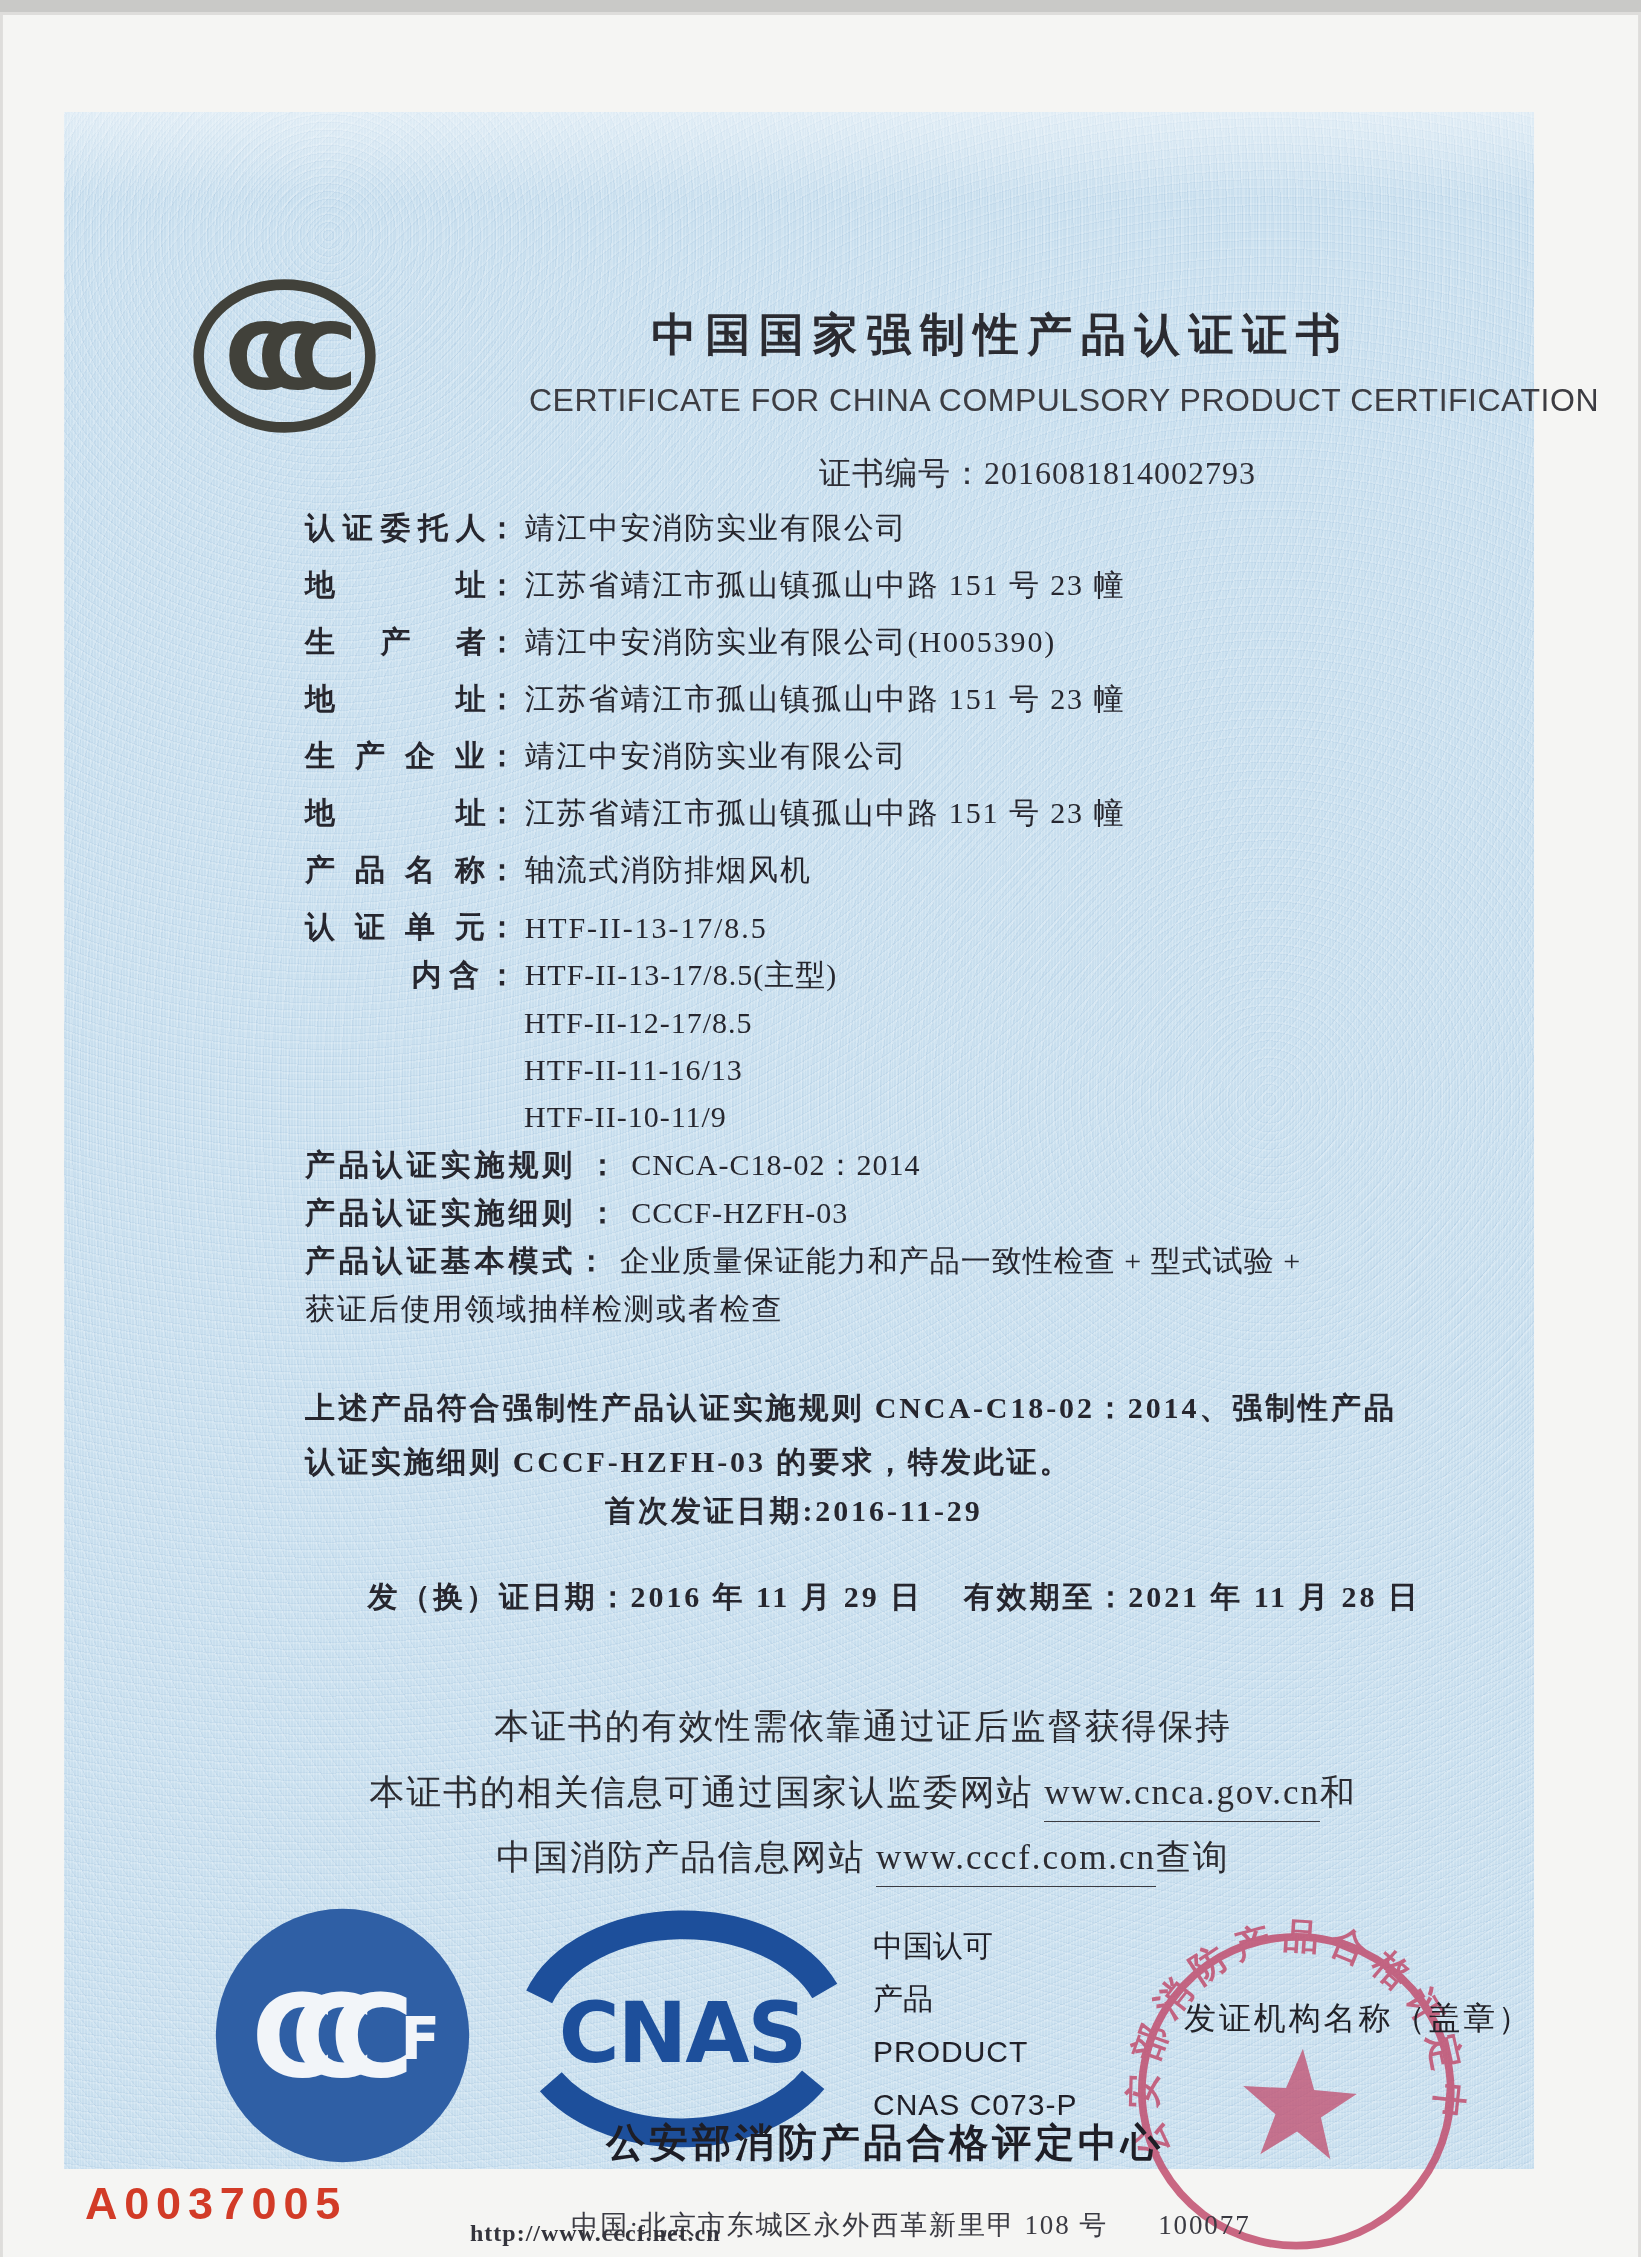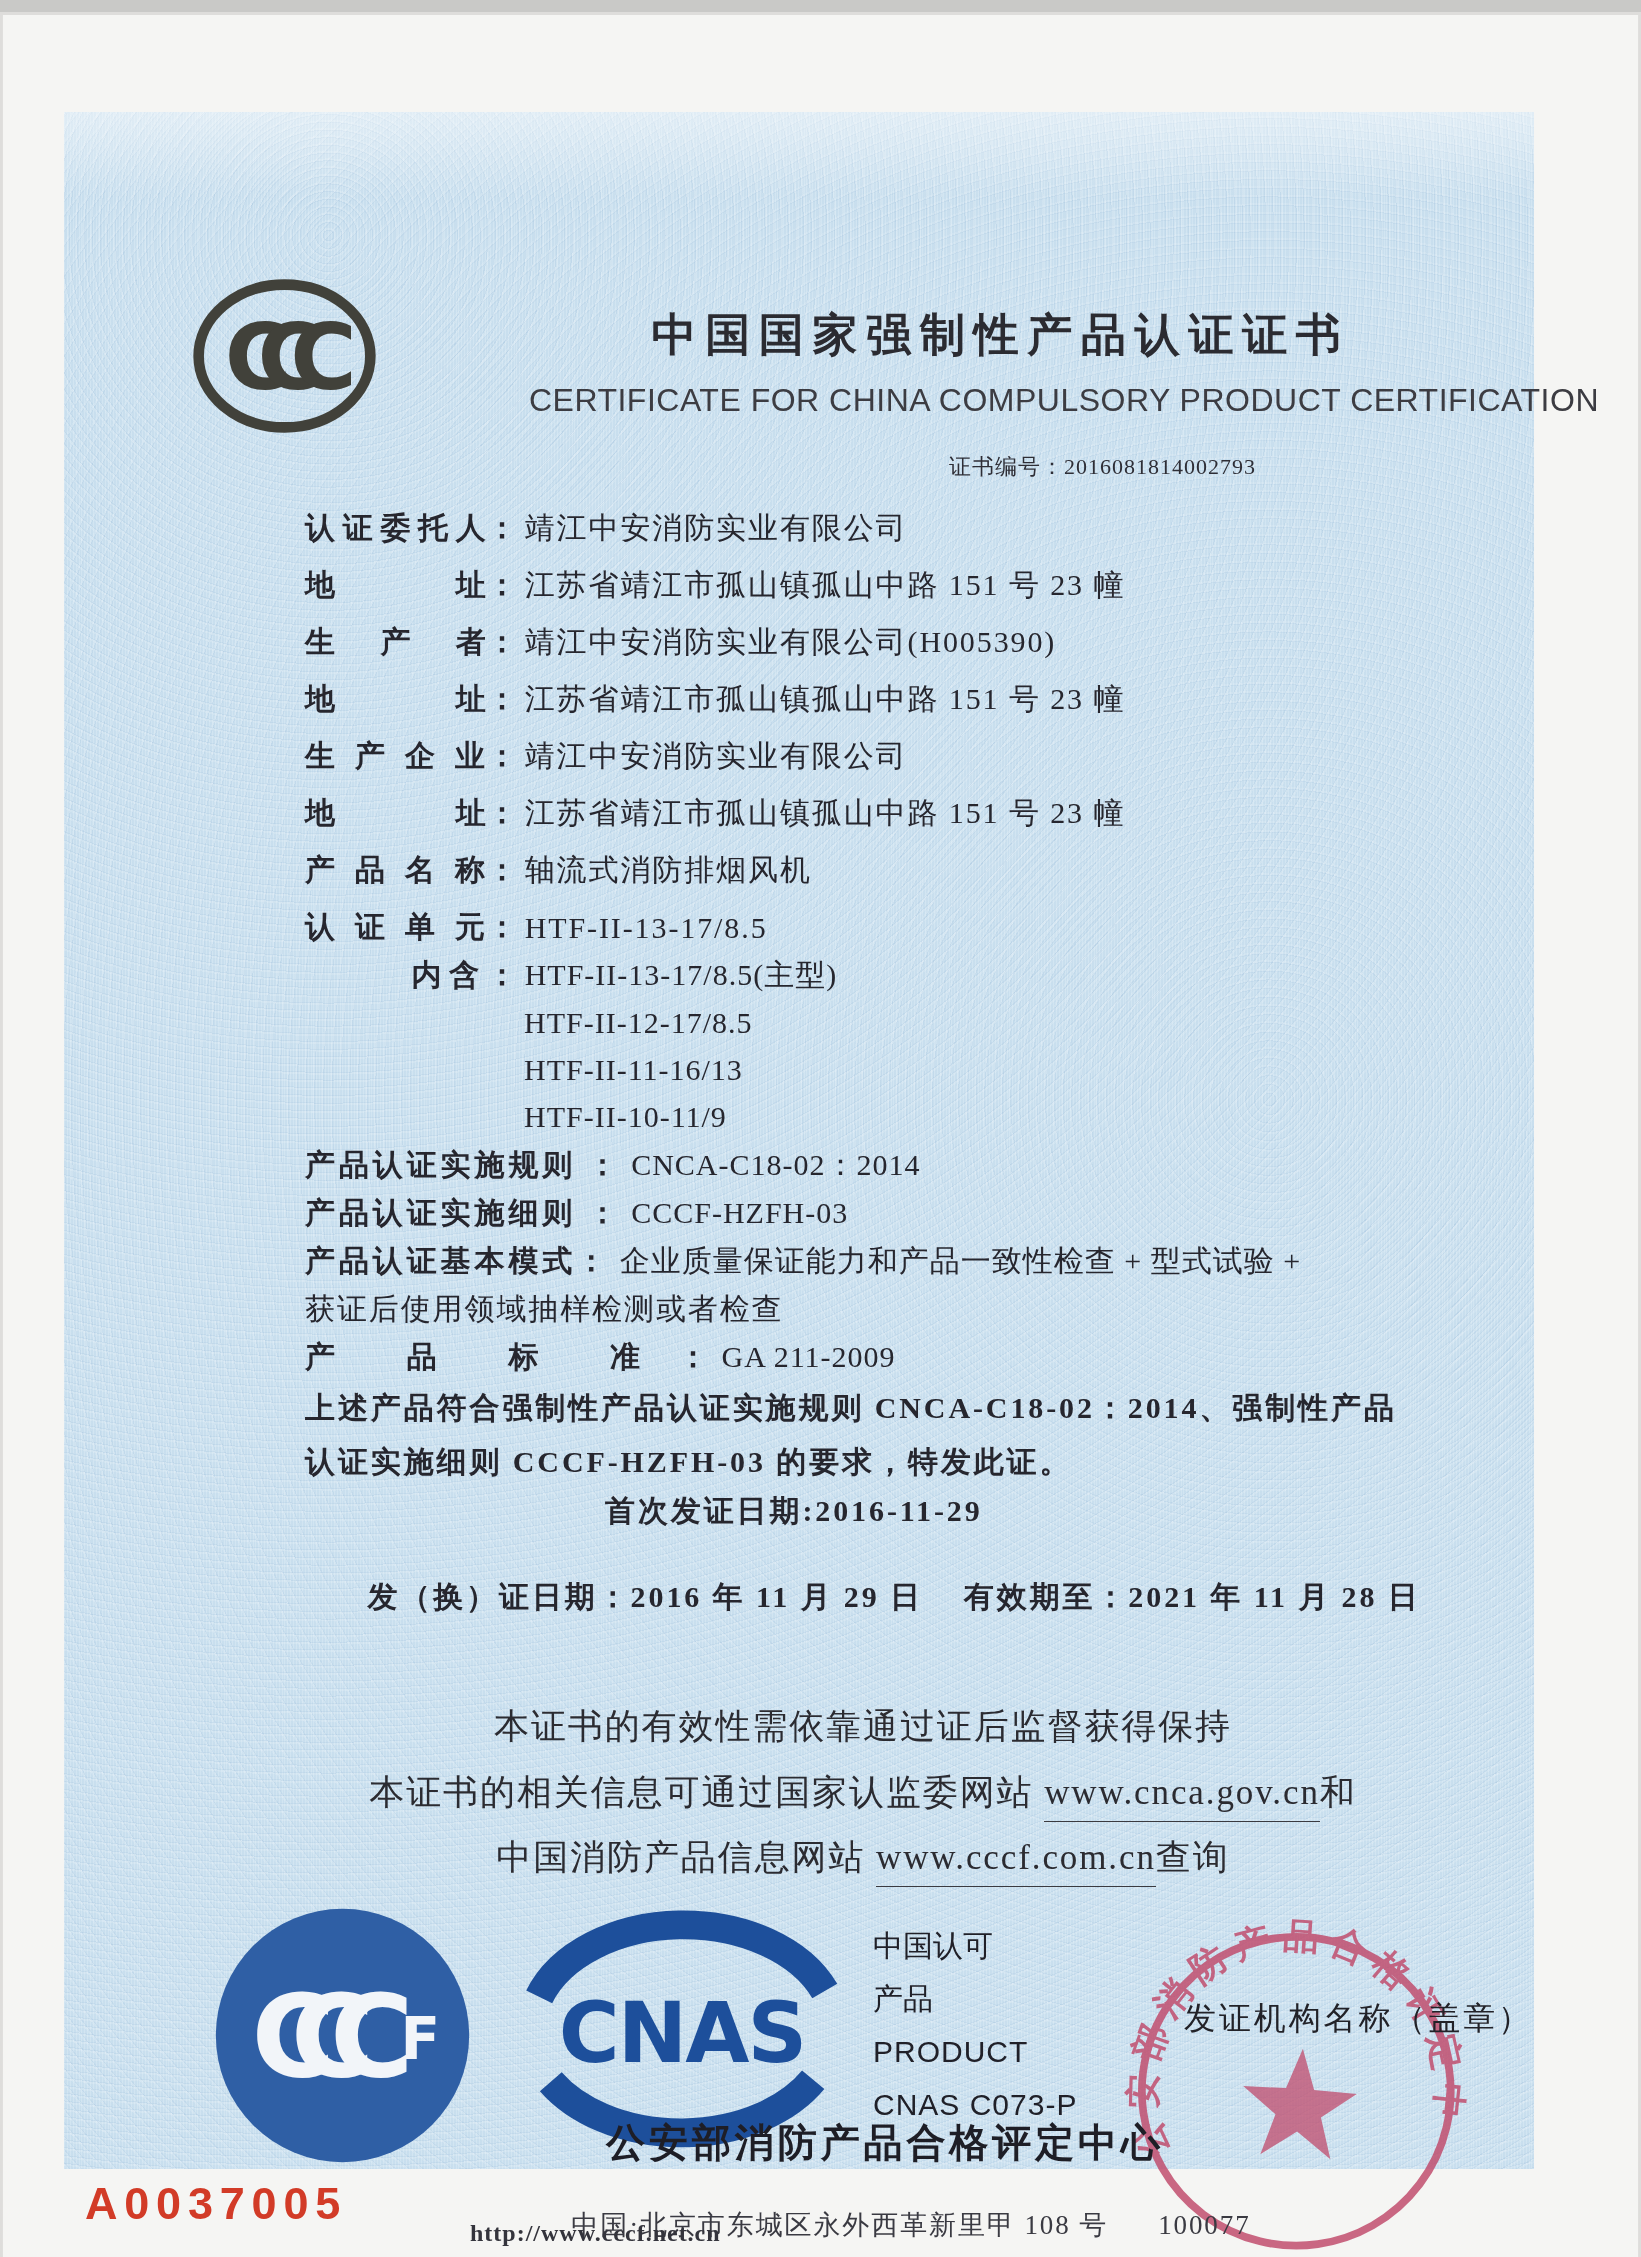--- a/index.html
+++ b/index.html
@@ -21,21 +21,21 @@
     background-image:
       linear-gradient(180deg, rgba(255,255,255,.45) 0, rgba(255,255,255,0) 87px),
       repeating-radial-gradient(circle at 18% 6%, rgba(255,255,255,0) 0 4.8px, rgba(122,162,202,.10) 4.8px 5.8px, rgba(255,255,255,.14) 5.8px 7.7px),
       repeating-radial-gradient(circle at 82% 48%, rgba(255,255,255,0) 0 5.8px, rgba(122,162,202,.09) 5.8px 6.8px, rgba(255,255,255,.12) 6.8px 8.7px),
       repeating-linear-gradient(90deg, rgba(255,255,255,.10) 0 1px, rgba(146,182,214,.08) 1px 2.9px);
   }
   .abs{position:absolute;}
   
   #title-cn{left:338px;top:193px;width:1197px;text-align:center;font-size:45px;font-weight:700;letter-spacing:8.7px;color:#2b2b31;}
   #title-en{left:338px;top:270px;width:1197px;text-align:right;font-family:var(--sans);font-size:32px;letter-spacing:0.5px;color:#3c3c42;}
-  #certno{right:278px;top:340px;font-size:22px;letter-spacing:1px;color:#2e2e36;}
+  #certno{right:278px;top:340px;font-size:32px;letter-spacing:1px;color:#2e2e36;}
   
   #fields{left:241px;top:388px;width:1217px;}
   .frow{height:57px;display:flex;align-items:center;font-size:30px;}
   .flabel{display:inline-block;width:182px;font-weight:700;letter-spacing:7.7px;white-space:pre;flex:none;}
   .flabel.sp4{letter-spacing:20px;}
   .fcolon{font-weight:700;flex:none;margin-right:7.7px;}
   .fvalue{letter-spacing:1.9px;white-space:pre;}
   
   #models{left:241px;top:840px;width:1217px;}
   .mrow{height:47px;display:flex;align-items:center;font-size:30px;}
@@ -161,24 +161,20 @@
         <span class="rlabel">产品认证实施细则 ：</span>
           <span class="rvalue">CCCF-HZFH-03</span>
       </div>
       <div class="rrow">
         <span class="rlabel">产品认证基本模式：</span>
           <span class="rvalue">企业质量保证能力和产品一致性检查 + 型式试验 +</span>
       </div>
       <div class="rrow">
         <span class="rcont">获证后使用领域抽样检测或者检查</span>
       </div>
-      <div class="rrow">
-        <span class="rlabel">产　　品　　标　　准　：</span>
-          <span class="rvalue">GA 211-2009</span>
-      </div>
     </div>
 
     <div class="abs" id="statement">
       <div>上述产品符合强制性产品认证实施规则 CNCA-C18-02：2014、强制性产品</div>
       <div>认证实施细则 CCCF-HZFH-03 的要求，特发此证。</div>
     </div>
     <div class="abs" id="first-issue">首次发证日期:2016-11-29</div>
     <div class="abs" id="dates">
       <span>发（换）证日期：2016 年 11 月 29 日</span><span class="valid">有效期至：2021 年 11 月 28 日</span>
     </div>

